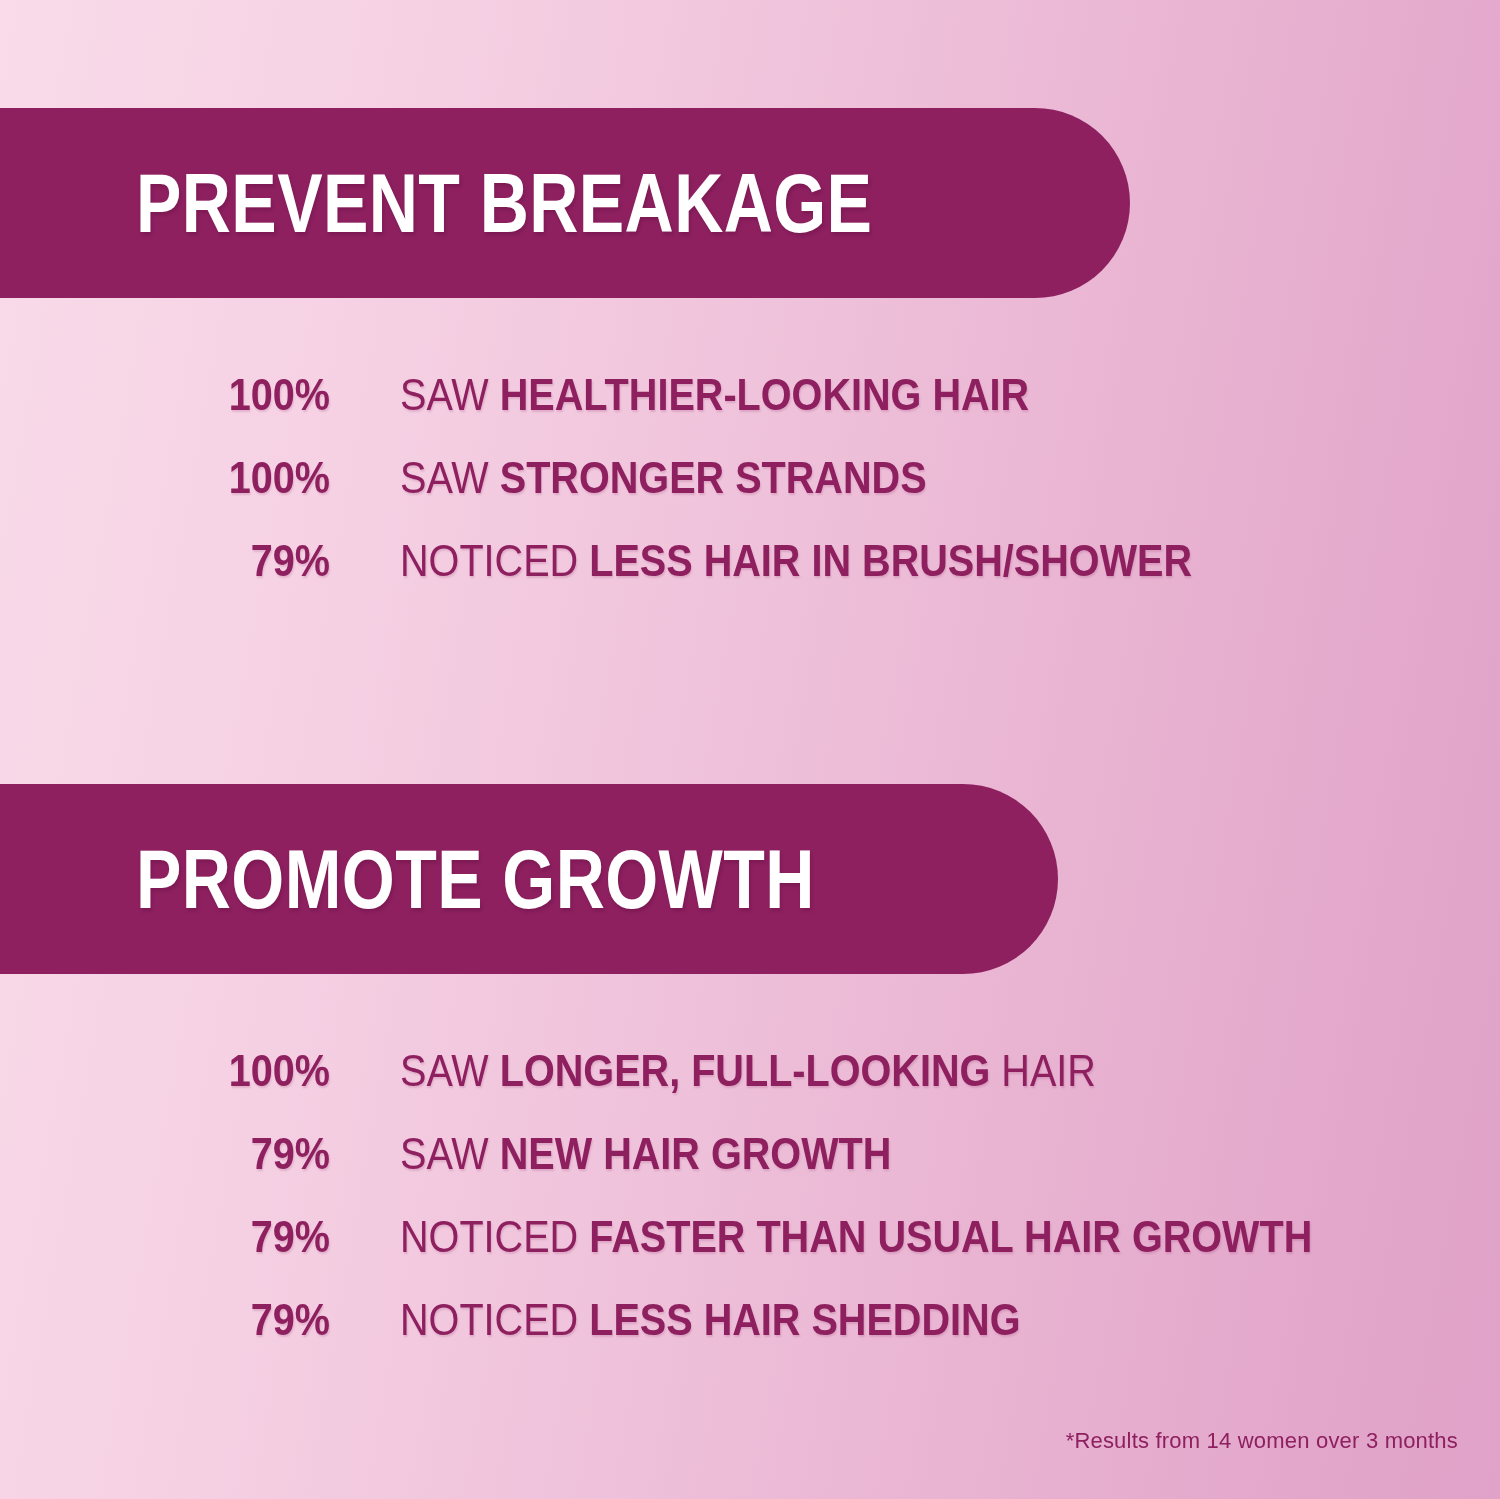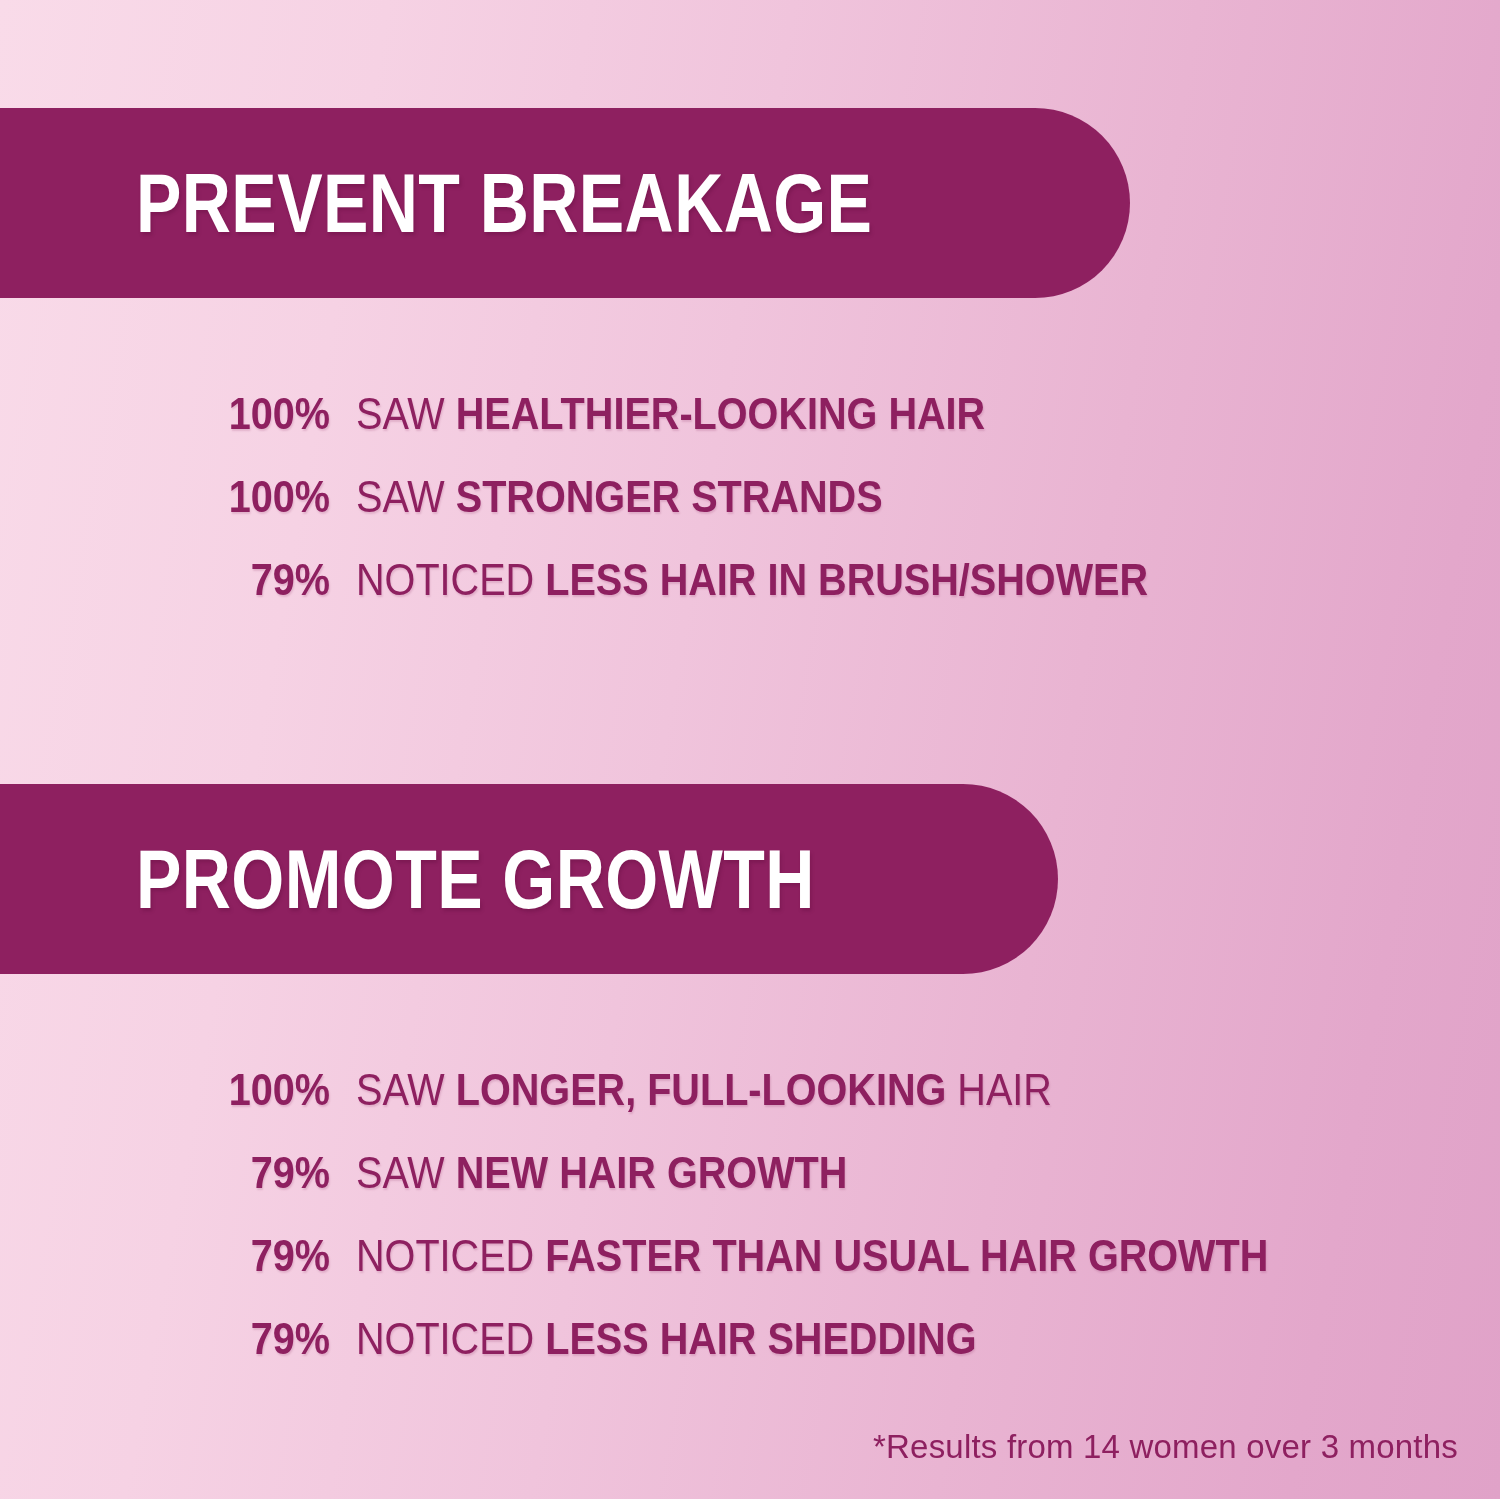--- a/index.html
+++ b/index.html
@@ -66,23 +66,24 @@
   .stat-list {
     position: absolute;
     left: 0;
     width: 1500px;
   }
   #stats-prevent { top: 372px; }
   #stats-growth  { top: 1048px; }
 
   .stat-row {
     display: flex;
-    align-items: center;
+    align-items: flex-start;
     height: 83px;
     white-space: nowrap;
+    gap: 44px;
   }
 
   .stat-pct {
     width: 130px;
     flex: 0 0 130px;
     text-align: right;
     margin-left: 200px;
     color: #8e2060;
     font-weight: 700;
     font-size: 45px;
@@ -111,21 +112,21 @@
   .stat-tail {
     font-weight: 400;
   }
 
   
   #footnote {
     position: absolute;
     right: 42px;
     top: 1428px;
     color: #8e2060;
-    font-size: 33px;
+    font-size: 22px;
     font-weight: 400;
     letter-spacing: 0.2px;
     white-space: nowrap;
   }
 </style>
 </head>
 <body>
 
 <div id="poster">
 

